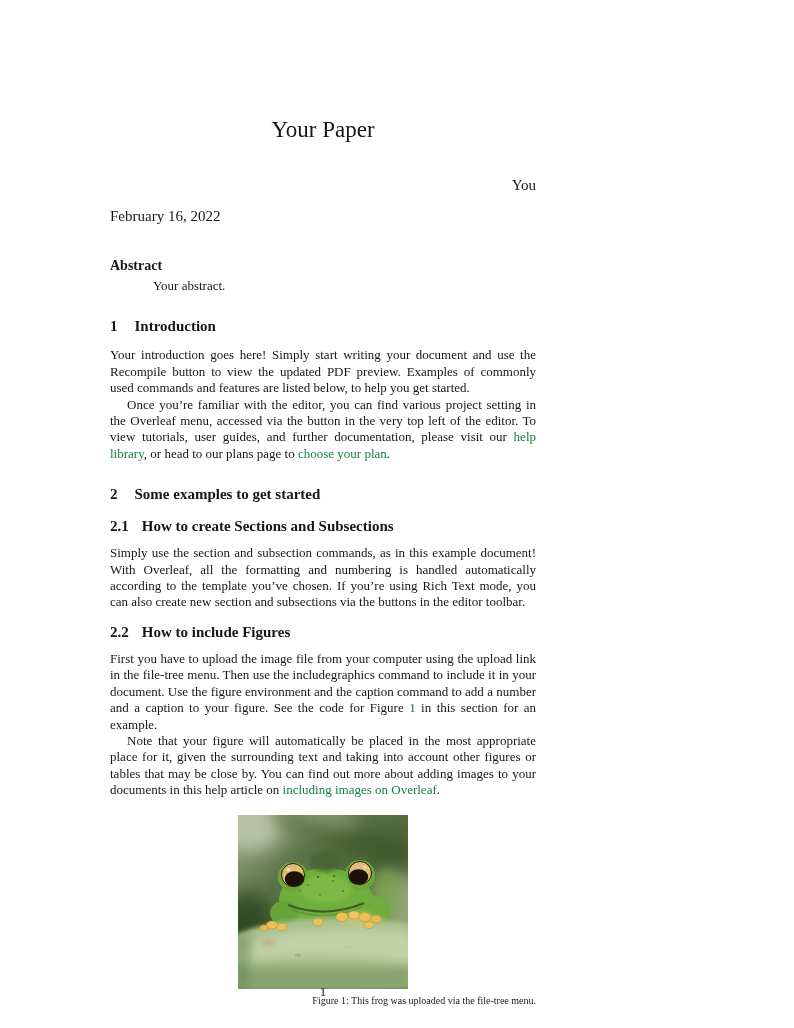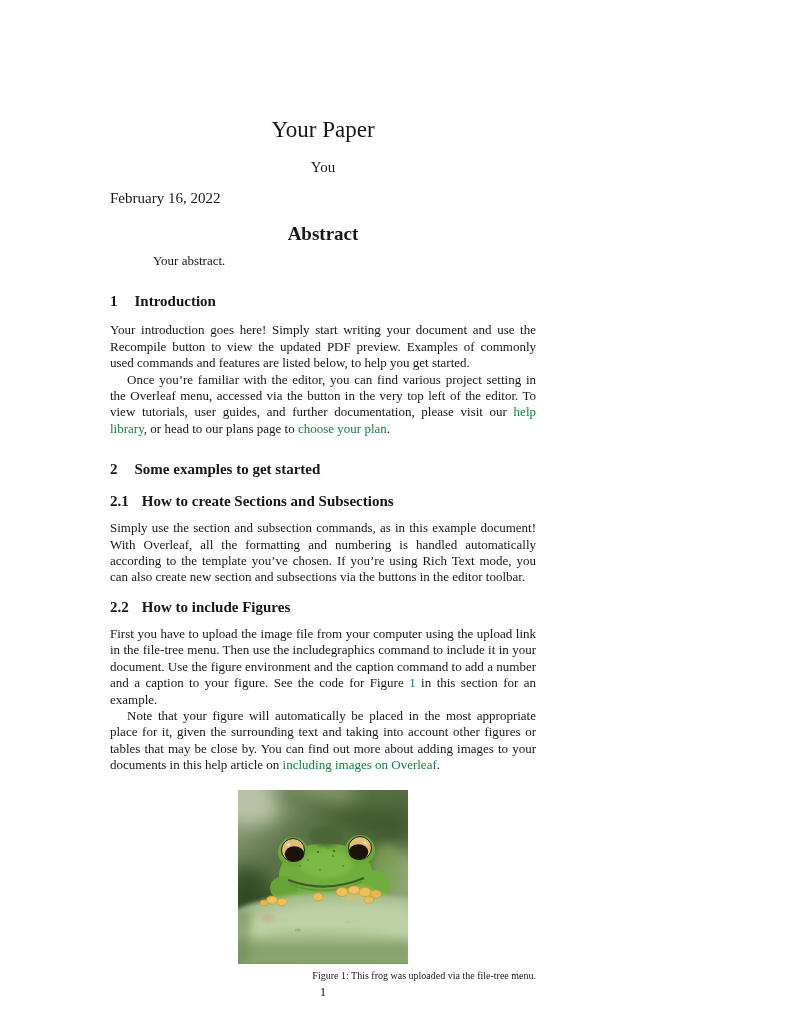--- a/index.html
+++ b/index.html
@@ -10,25 +10,25 @@
     color:#161616;
   }
   .page {
     position:relative;
     width:646px; height:1028px;
     background:#ffffff;
     padding:116px 110px 0 110px;
     overflow:hidden;
   }
   .title { text-align:center; font-size:23px; line-height:28px; font-weight:normal; }
-  .author { text-align:center; font-size:15px; line-height:18px; margin-top:14px; }
+  .author { text-align:right; font-size:15px; line-height:18px; margin-top:32px; }
   .date   { font-size:15px; line-height:18px; margin-top:13px; }
 
-  .abstract-heading { text-align:center; font-size:19px; line-height:16px; font-weight:bold; margin-top:19px; }
-  .abstract-text { font-size:13px; line-height:16.4px; margin:11px 26px 0 26px; text-indent:17px; }
+  .abstract-heading { font-size:14px; line-height:16px; font-weight:bold; margin-top:33px; }
+  .abstract-text { font-size:13px; line-height:16.4px; margin:4px 26px 0 26px; text-indent:17px; }
 
   h2.section { font-size:15px; line-height:21px; font-weight:bold; margin-top:22px; }
   h2.section .secnum { display:inline-block; margin-right:17px; }
   h3.subsection { font-size:15px; line-height:18px; font-weight:bold; margin-top:12px; }
   h3.subsection .secnum { display:inline-block; margin-right:13px; }
 
   p.body { font-size:13px; line-height:16.4px; text-align:justify; margin-top:10px; }
   p.body.indented { margin-top:0; text-indent:17px; }
 
   a.doclink { color:#15803d; text-decoration:none; cursor:pointer; }

